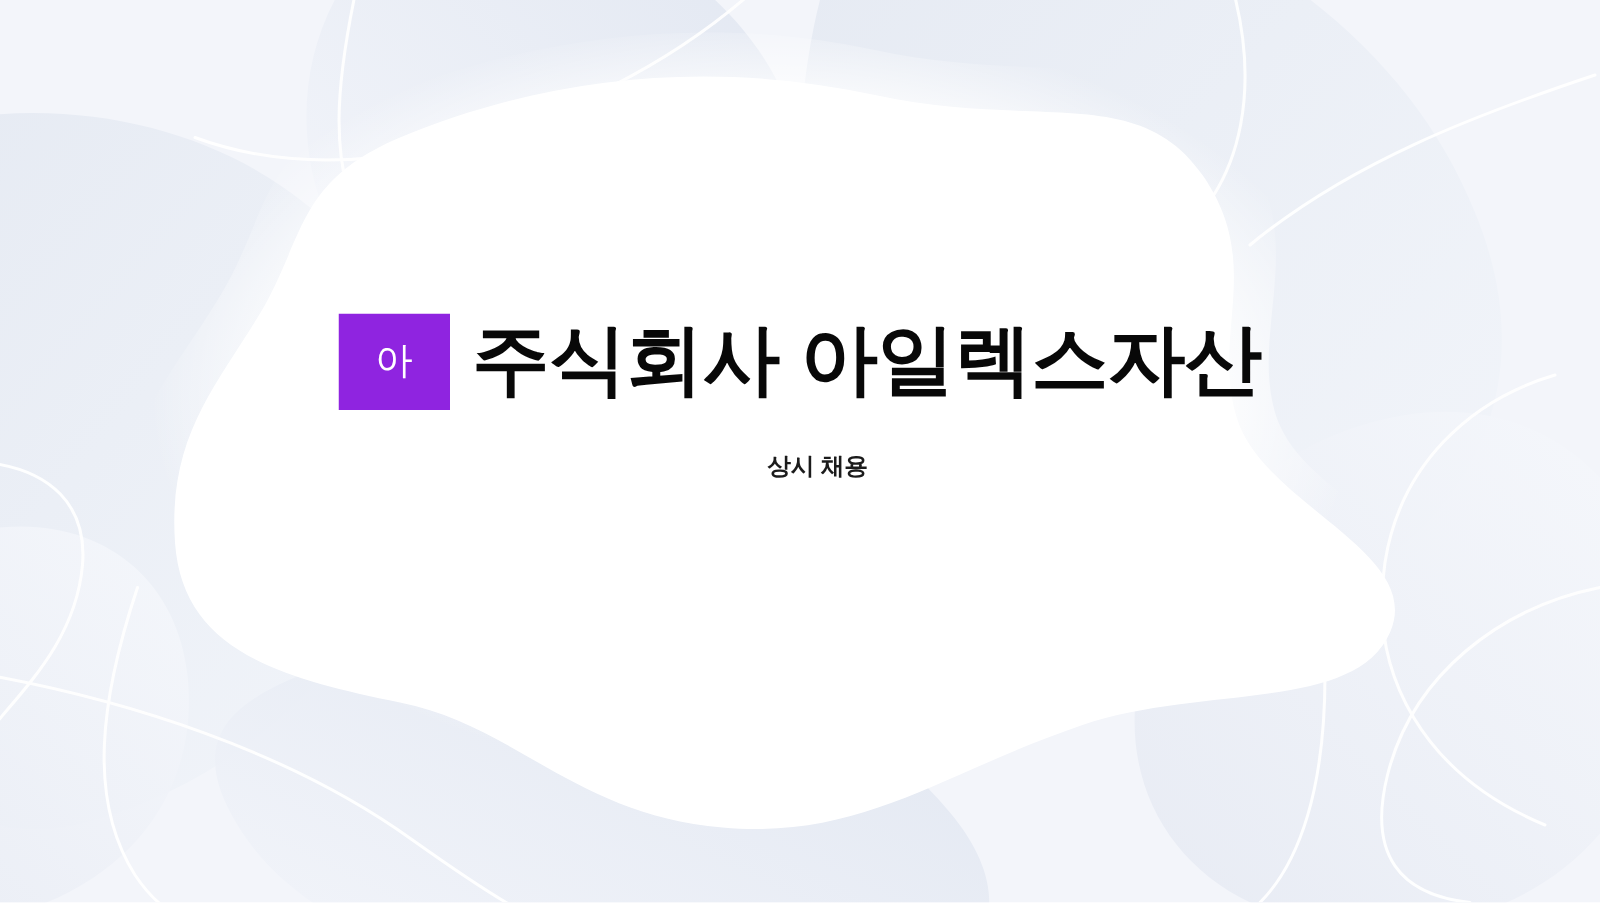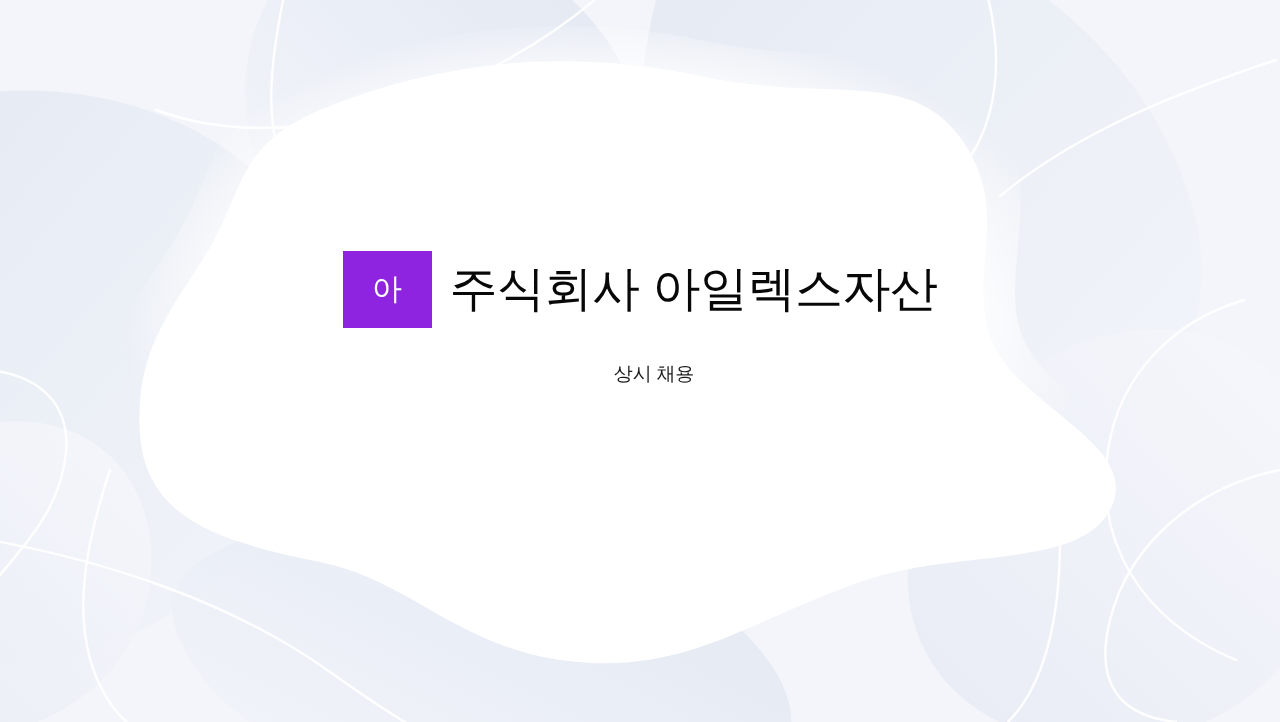--- a/index.html
+++ b/index.html
@@ -65,43 +65,43 @@
 
   .logo-badge-text {
     color: #ffffff;
     font-size: 30px;
     line-height: 1;
     font-weight: 400;
     letter-spacing: 0;
   }
 
   .company-name {
-    font-size: 48px;
+    font-size: 62px;
     line-height: 1.06;
-    font-weight: 400;
+    font-weight: 700;
     color: #080808;
     white-space: nowrap;
     letter-spacing: -0.5px;
   }
 
   .job-title {
     margin-top: 45px;
     font-size: 31px;
     line-height: 1.2;
     font-weight: 700;
     color: #111111;
     white-space: nowrap;
     letter-spacing: -0.4px;
   }
 
   .hiring-badge {
     margin-top: 32px;
     font-size: 19px;
     line-height: 1.2;
-    font-weight: 400;
+    font-weight: 700;
     color: #1b1b1b;
     white-space: nowrap;
     letter-spacing: -0.2px;
     margin-left: 28px;
   }
 </style>
 </head>
 <body>
 
 <div id="poster">

